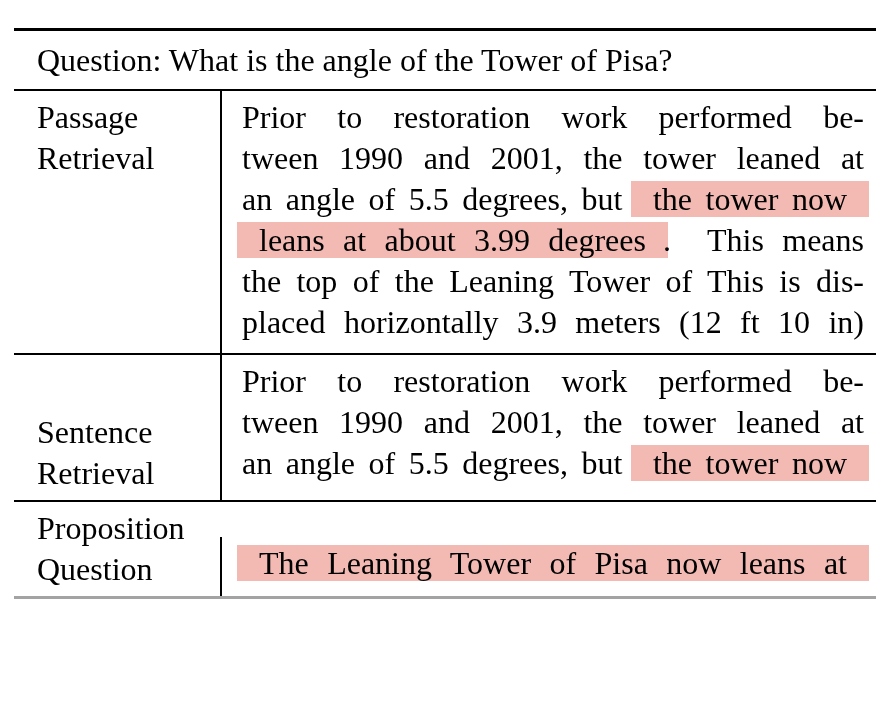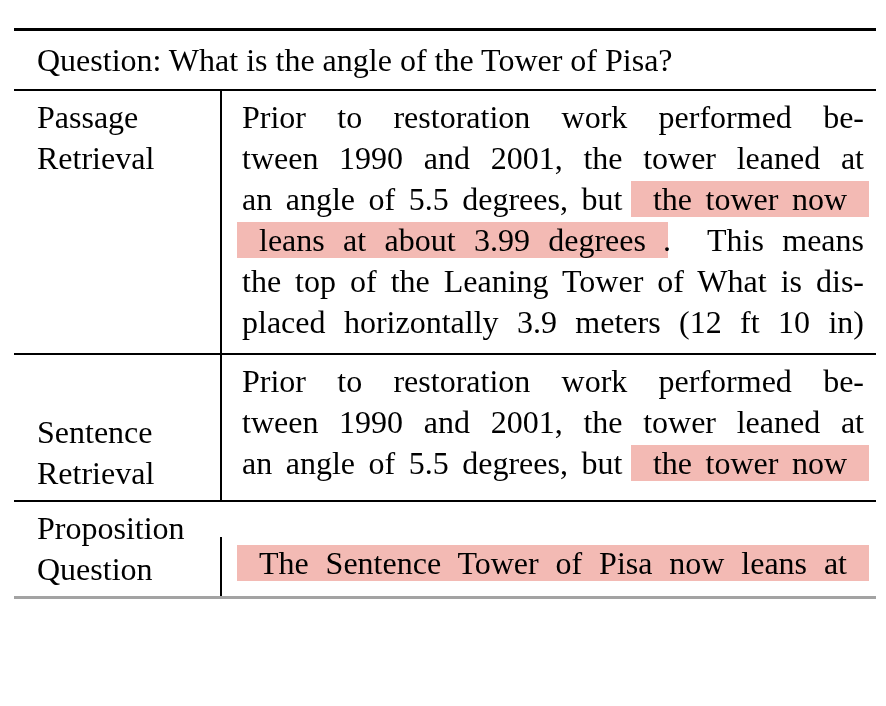--- a/index.html
+++ b/index.html
@@ -78,32 +78,32 @@
     <span>Question: What is the angle of the Tower of Pisa?</span>
   </div>
   <div id="rows">
       <div class="row">
         <div class="row-label">Passage Retrieval</div>
         <div class="row-content">
           <div class="line"><span>Prior to restoration work performed be-</span></div>
           <div class="line"><span>tween 1990 and 2001, the tower leaned at</span></div>
           <div class="line"><span>an angle of 5.5 degrees, but </span><span class="hl">the tower now</span></div>
           <div class="line"><span class="hl">leans at about 3.99 degrees</span><span>.&nbsp; This means</span></div>
-          <div class="line"><span>the top of the Leaning Tower of What is dis-</span></div>
+          <div class="line"><span>the top of the Leaning Tower of This is dis-</span></div>
           <div class="line"><span>placed horizontally 3.9 meters (12 ft 10 in)</span></div>
         </div>
       </div>
       <div class="row">
         <div class="row-label">Sentence Retrieval</div>
         <div class="row-content">
           <div class="line"><span>Prior to restoration work performed be-</span></div>
           <div class="line"><span>tween 1990 and 2001, the tower leaned at</span></div>
           <div class="line"><span>an angle of 5.5 degrees, but </span><span class="hl">the tower now</span></div>
         </div>
       </div>
       <div class="row">
         <div class="row-label">Proposition Question</div>
         <div class="row-content">
-          <div class="line"><span class="hl">The Sentence Tower of Pisa now leans at</span></div>
+          <div class="line"><span class="hl">The Leaning Tower of Pisa now leans at</span></div>
         </div>
       </div>
     </div>
 </div>
 
 </body></html>

